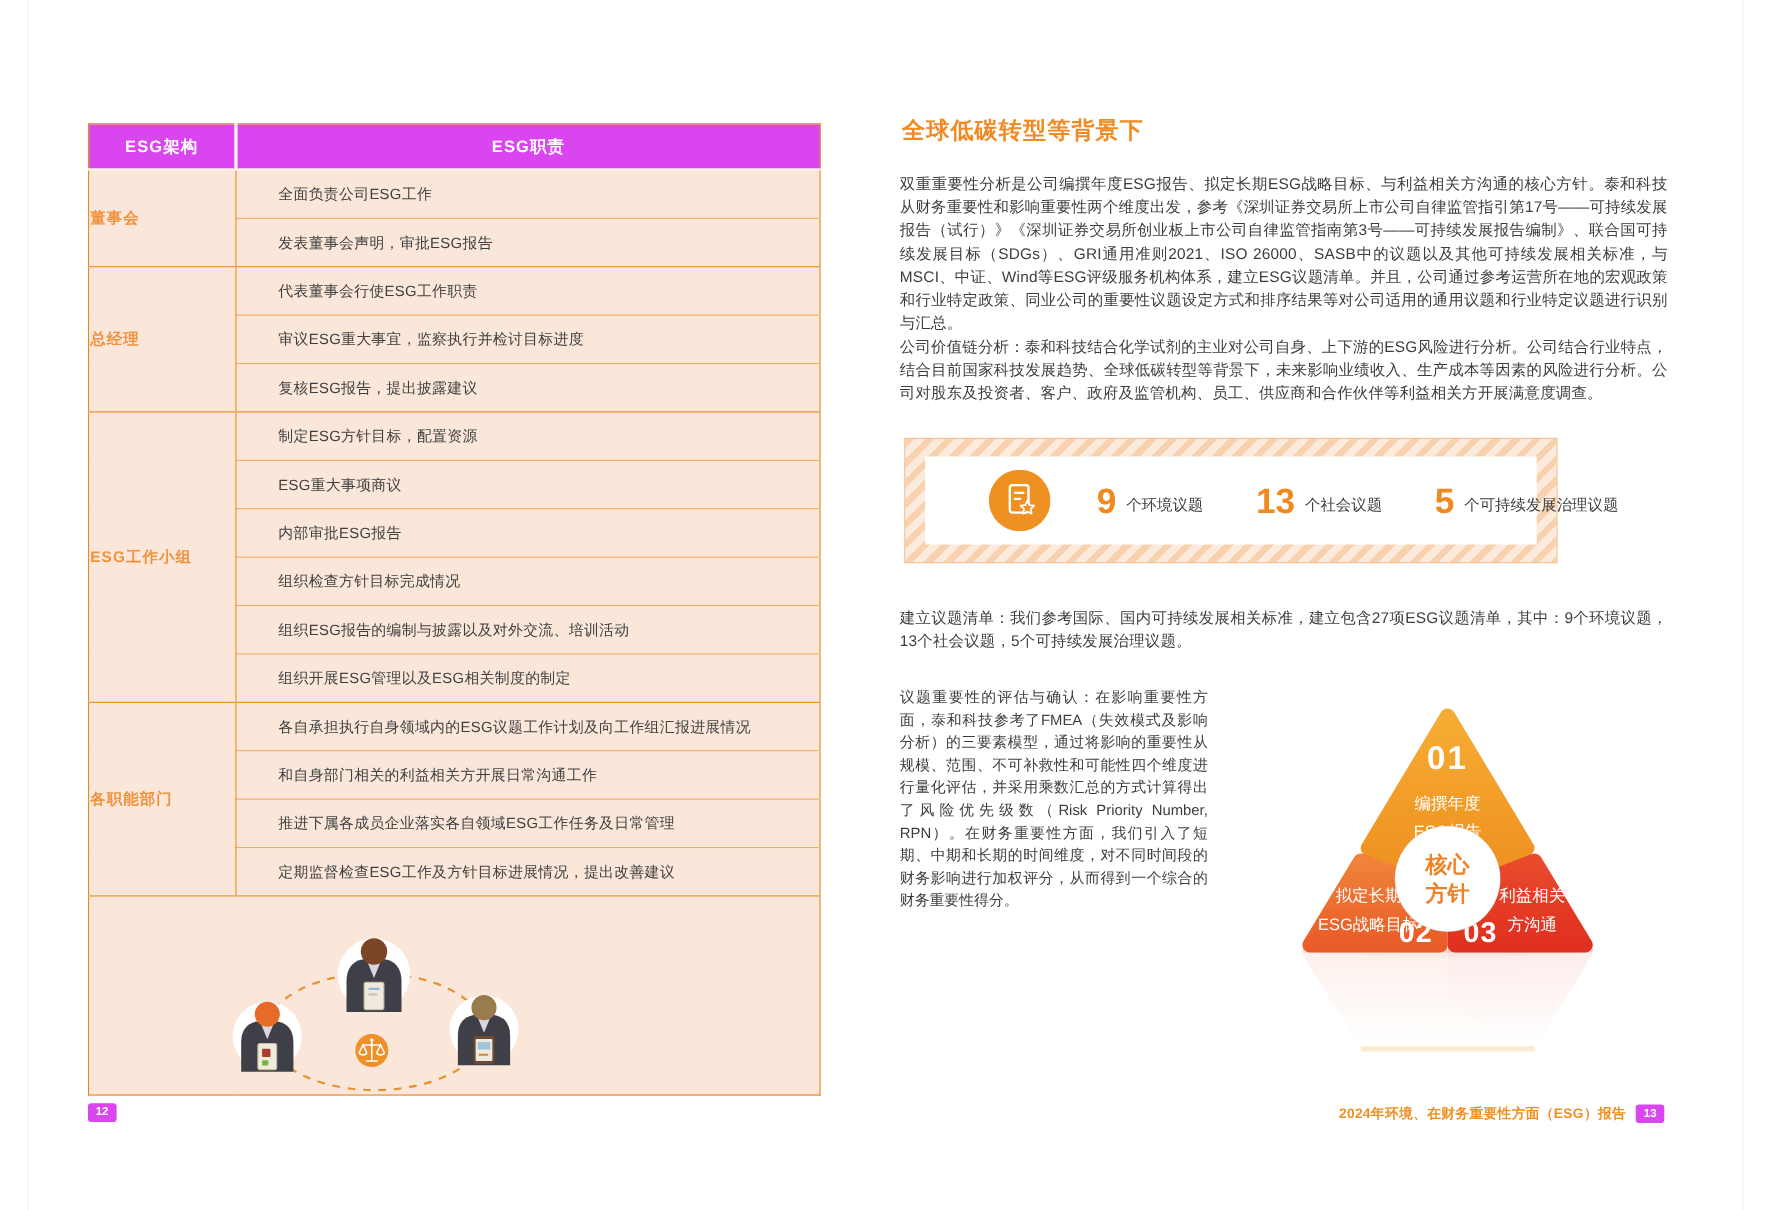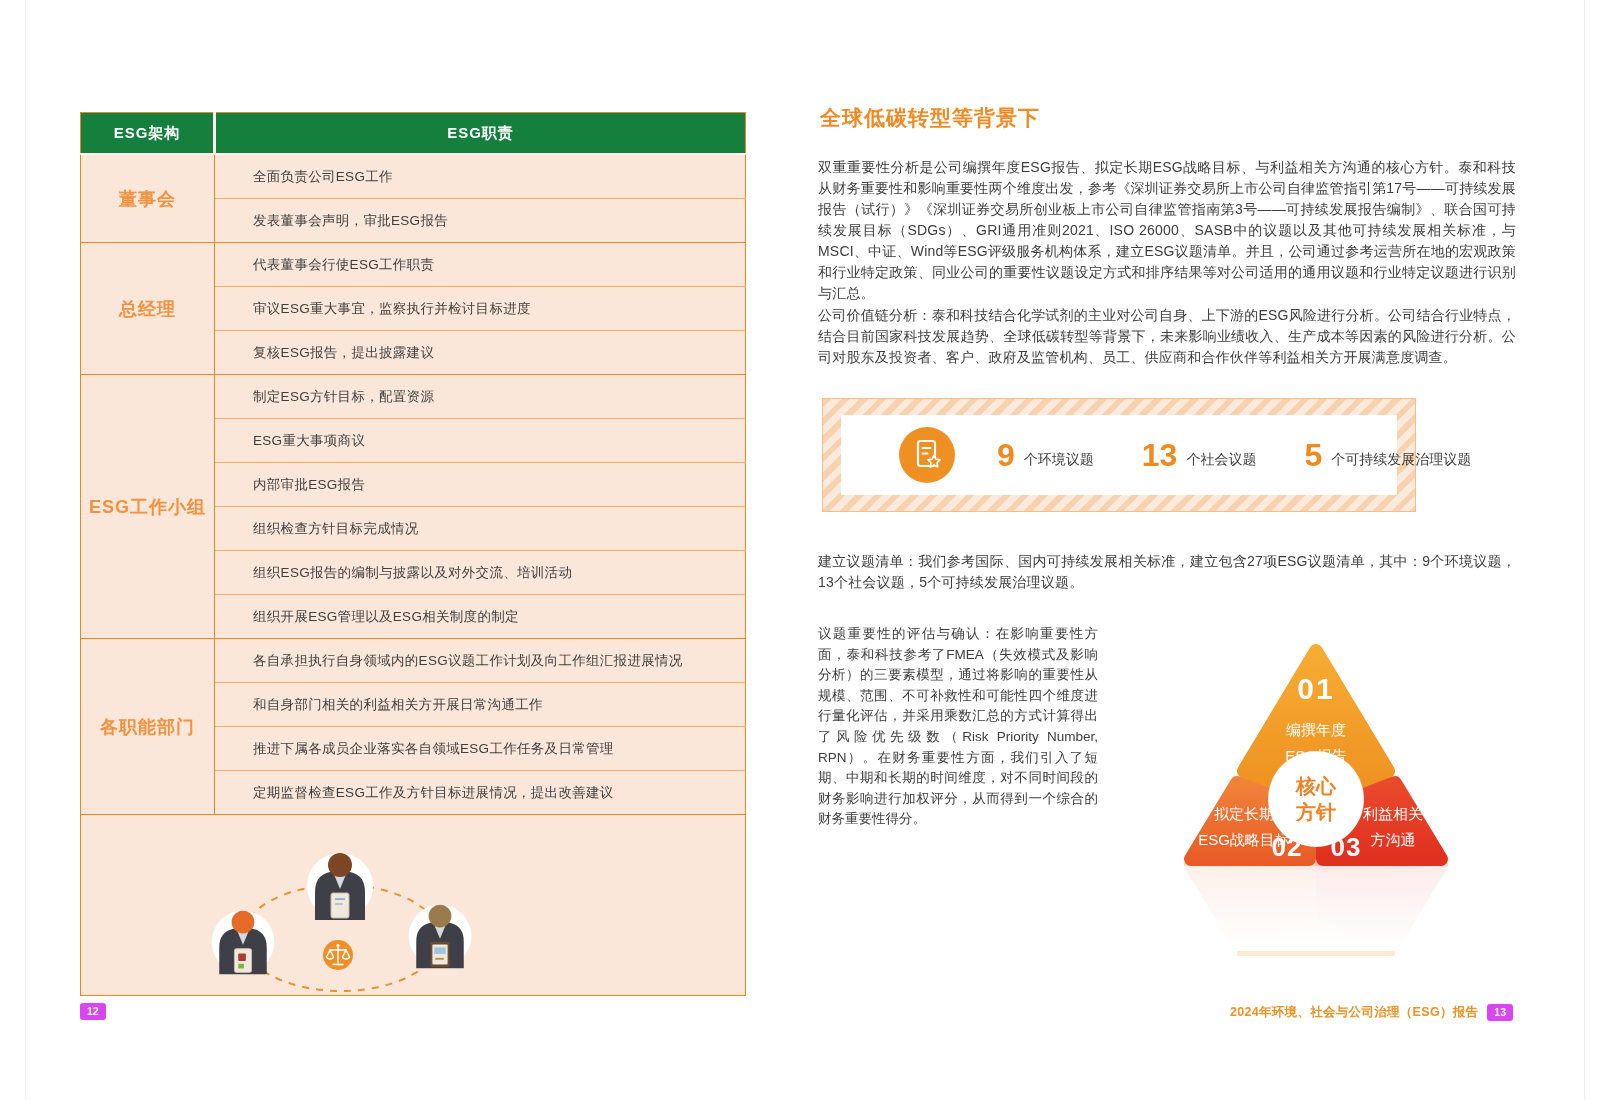--- a/index.html
+++ b/index.html
@@ -12,34 +12,34 @@
   .edge{position:absolute;top:0;bottom:0;width:1px;background:#efefef;}
   .edge.l{left:25px;} .edge.r{left:1584px;}
 
   
   table.esg{
     position:absolute;left:80px;top:112px;width:666px;
     border-collapse:collapse;table-layout:fixed;
     border:1px solid #E8891F;
   }
   table.esg th{
-    background:#15803d;color:#fff;font-size:15px;font-weight:bold;
+    background:#d946ef;color:#fff;font-size:15px;font-weight:bold;
     height:38px;text-align:center;letter-spacing:1px;
   }
   table.esg th.c1{width:130px;border-right:3px solid #FDF4EA;}
   table.esg th{border-bottom:2px solid #FDF4EA;}
   table.esg td{
     background:#FBE7DA;height:41px;vertical-align:middle;
     border-top:1px solid #F2AB63;
   }
   table.esg td.cell{
     font-size:13.5px;color:#3F3F3F;padding-left:38px;letter-spacing:.3px;
   }
   table.esg td.label{
-    color:#F0923E;font-weight:bold;font-size:18px;text-align:center;
+    color:#F0923E;font-weight:bold;font-size:14px;
     border-right:1px solid #E8891F;letter-spacing:1px;
   }
   table.esg tr.g td{border-top:1px solid #E8891F;}
   table.esg td.illus{padding:0;height:180px;border-top:1px solid #E8891F;}
   .illus-wrap{width:664px;height:180px;position:relative;}
 
   
   .page-title{
     position:absolute;left:820px;top:104px;
     font-size:21px;font-weight:bold;color:#F28A24;letter-spacing:1px;
@@ -299,15 +299,15 @@
       <circle cx="170" cy="188" r="48" fill="#ffffff"></circle>
       <circle cx="170" cy="188" r="48" fill="none" stroke="rgba(180,120,70,0.18)" stroke-width="1"></circle>
       <text x="170" y="182" text-anchor="middle" fill="#F08124" font-size="20" font-weight="bold">核心</text>
       <text x="170" y="208" text-anchor="middle" fill="#F08124" font-size="20" font-weight="bold">方针</text>
     </g>
   </svg>
 </div>
 
 <div class="pageno foot-left">12</div>
 <div class="foot-right">
-  <span class="foot-title">2024年环境、社会与公司治理（ESG）报告</span>
+  <span class="foot-title">2024年环境、在财务重要性方面（ESG）报告</span>
   <span class="pageno">13</span>
 </div>
 
 </body></html>

